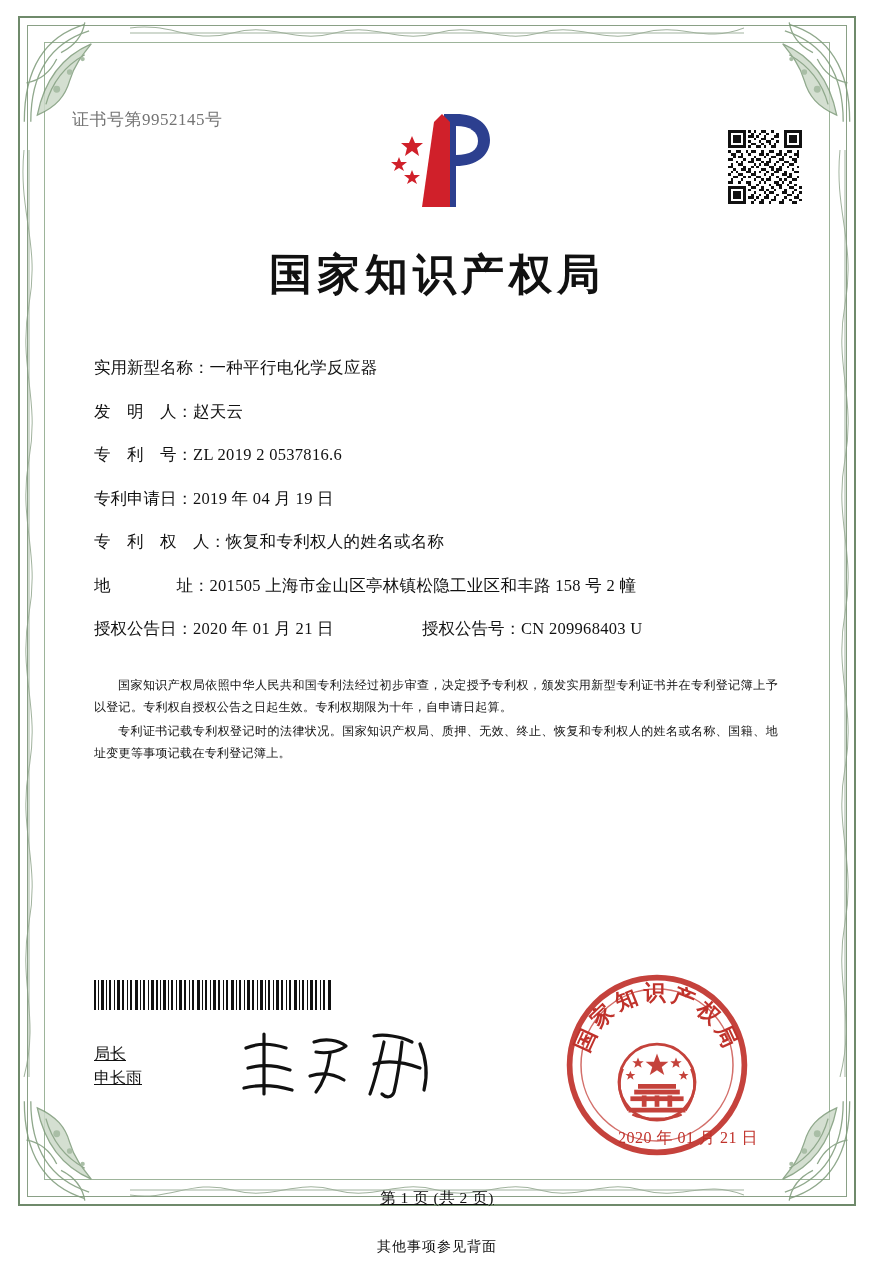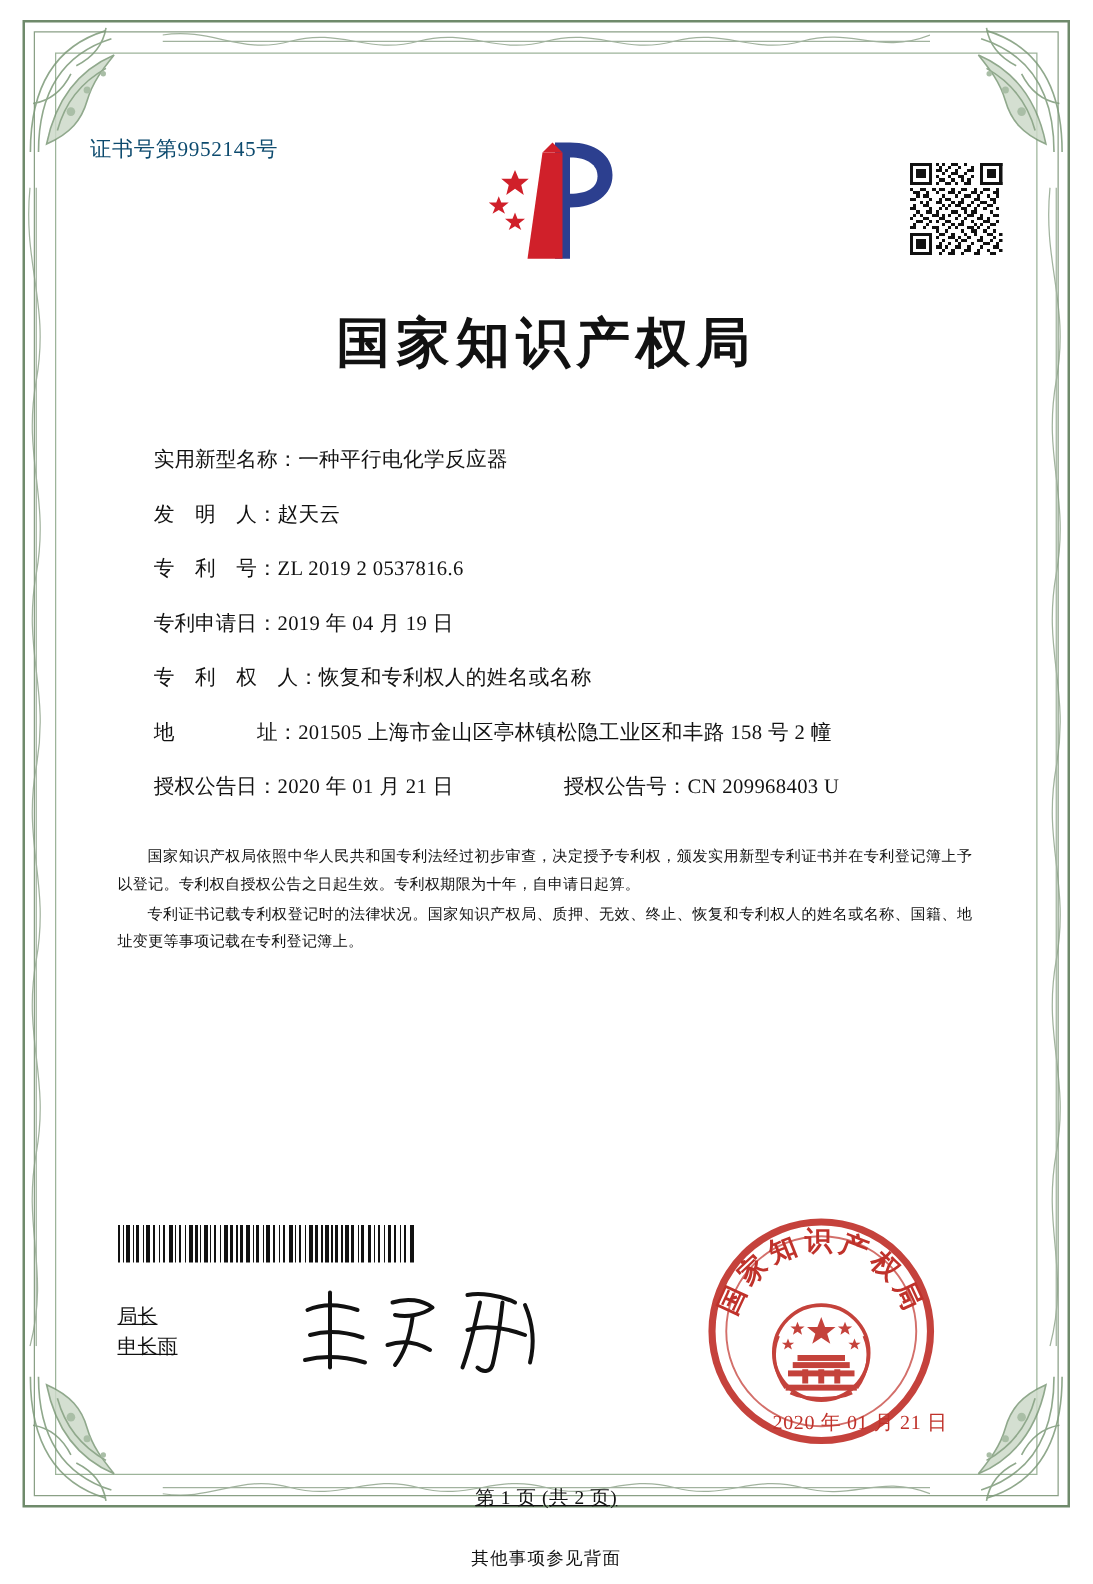--- a/index.html
+++ b/index.html
@@ -80,21 +80,21 @@
   .content {
     position: absolute;
     left: 72px;
     top: 90px;
     width: 730px;
   }
 
   .cert-no {
     font-size: 17px;
     letter-spacing: .5px;
-    color: #0c4a6e;
+    color: #737373;
     margin-top: 18px;
   }
 
   .header-row {
     position: relative;
     height: 110px;
   }
 
   .logo {
     position: absolute;
@@ -129,21 +129,20 @@
   }
   .field {
     font-size: 16.5px;
     line-height: 1.0;
     margin-bottom: 27px;
     white-space: nowrap;
   }
   .fl {
     display: inline-block;
     letter-spacing: 0;
-    margin-left: 29px;
   }
   .fv {
     letter-spacing: .3px;
   }
   .field.inline-two .second-label {
     margin-left: 88px;
   }
 
   .paras {
     margin-top: 36px;

